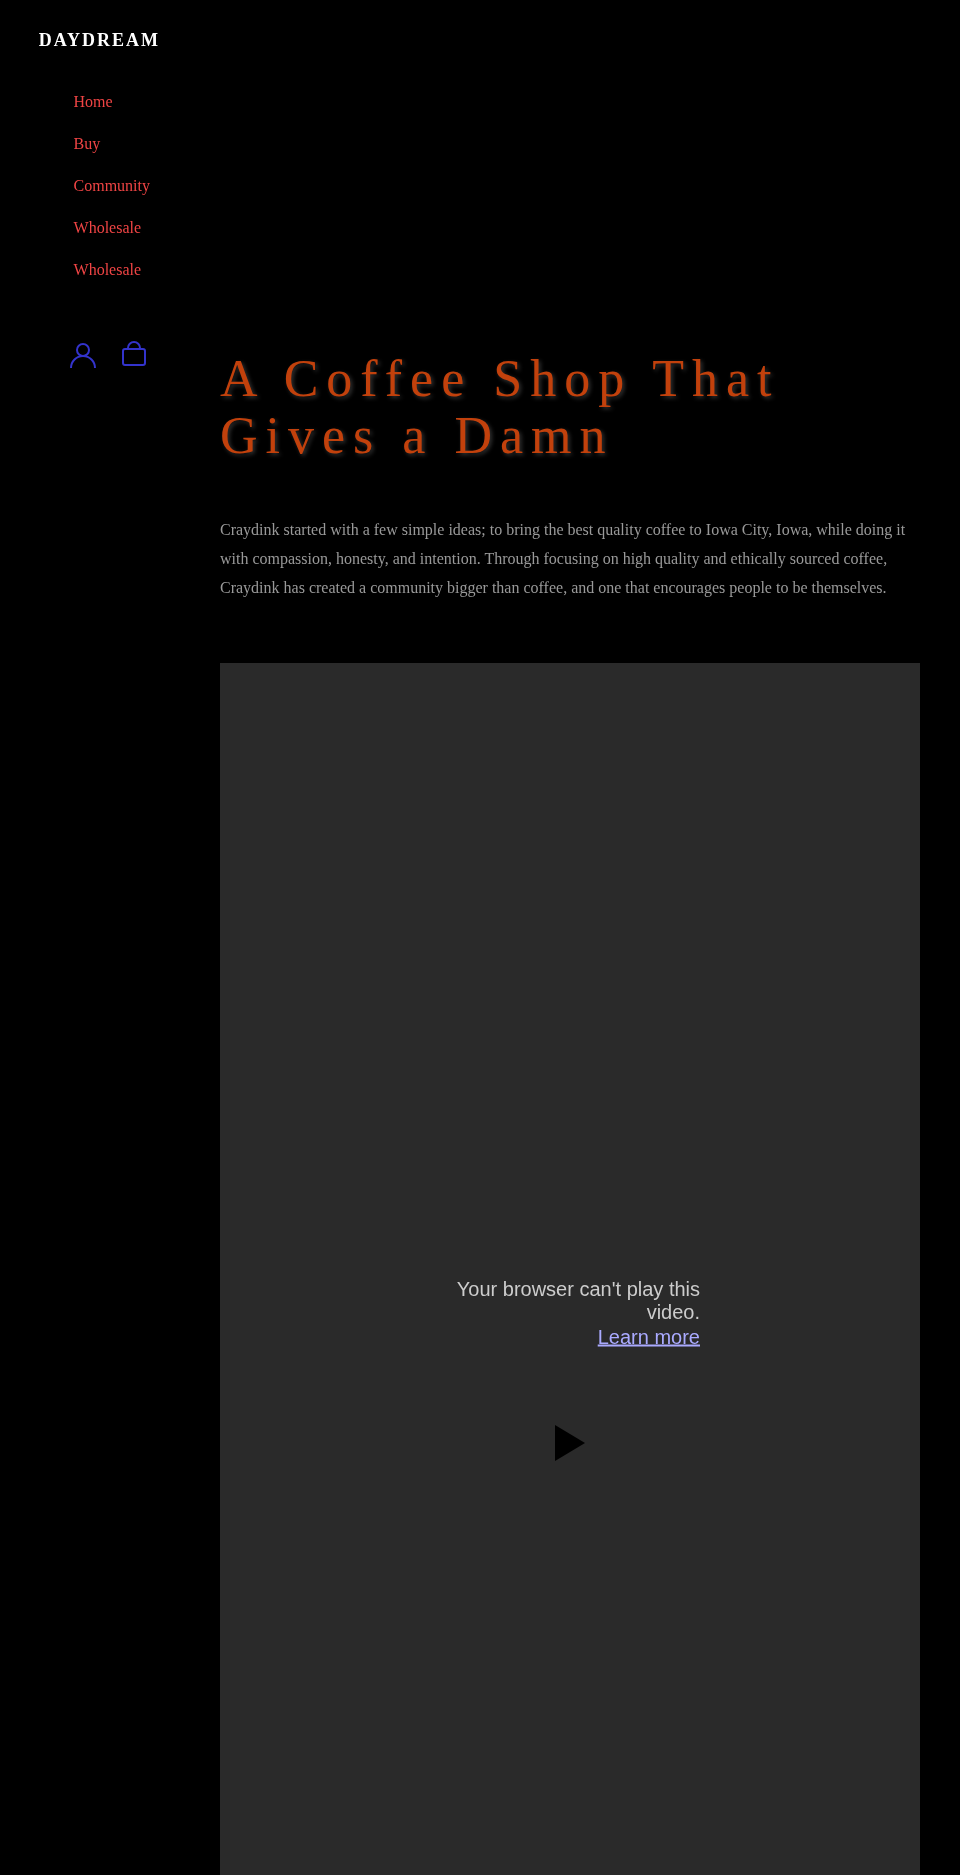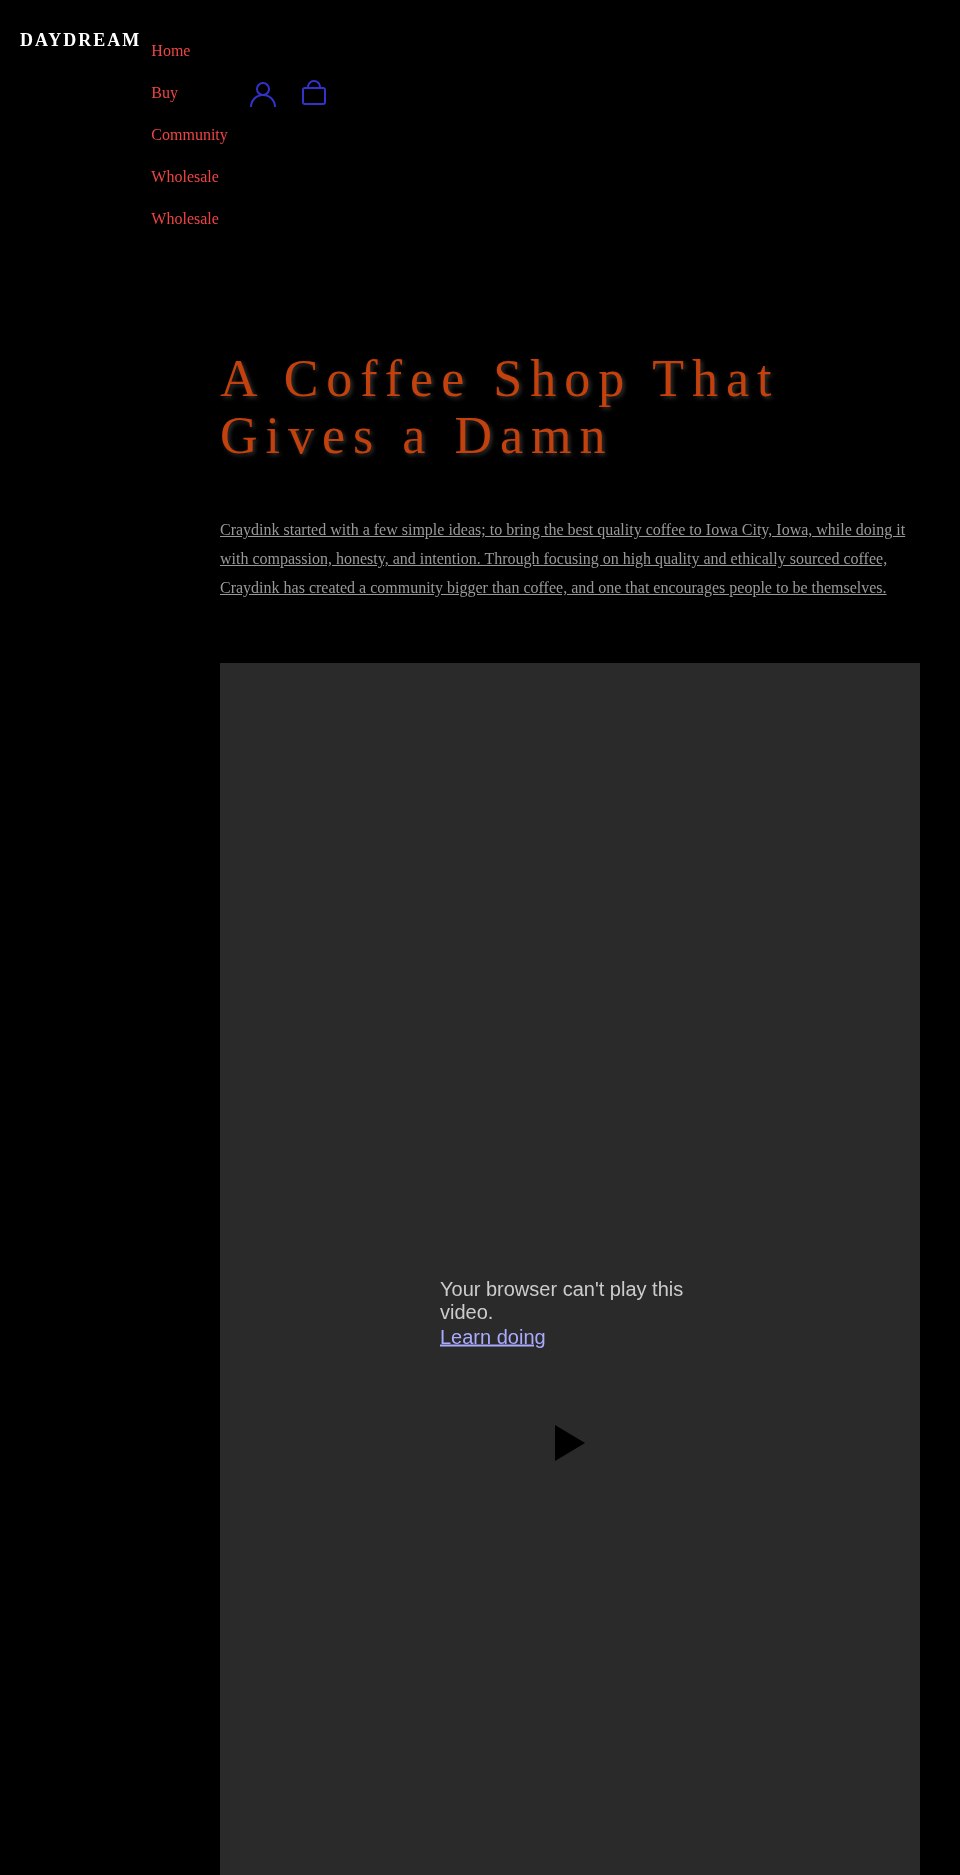--- a/index.html
+++ b/index.html
@@ -19,21 +19,22 @@
 
     .sidebar {
       position: fixed;
       left: 0;
       top: 0;
       width: 180px;
       height: 100%;
       background-color: #000;
       padding: 30px 20px;
       display: flex;
-      flex-direction: row;
+      flex-direction: column;
+      align-items: flex-end;
     }
 
     .logo {
       font-size: 18px;
       font-weight: 900;
       color: #fff;
       letter-spacing: 2px;
       margin-bottom: 30px;
       text-transform: uppercase;
     }
@@ -81,38 +82,37 @@
       text-shadow: 2px 2px 4px #333;
     }
 
     .hero-description {
       font-size: 16px;
       color: #999;
       line-height: 1.8;
       max-width: 700px;
       margin-bottom: 60px;
       font-family: Georgia, serif;
-      text-decoration: underline;
     }
 
     .video-container {
       background-color: #2a2a2a;
       width: 100%;
       max-width: 820px;
       margin: 0 auto;
       position: relative;
       min-height: 1300px;
       display: flex;
       flex-direction: column;
       align-items: center;
       justify-content: center;
     }
 
     .video-message {
-      text-align: left;
+      text-align: right;
       padding: 20px;
       position: absolute;
       top: 50%;
       left: 50%;
       transform: translate(-50%, -50%);
       width: 300px;
     }
 
     .video-cant-play {
       font-size: 20px;
@@ -175,18 +175,18 @@
 </div>
 
 <div class="main-content">
   <div class="hero-section">
     <h1 class="hero-title">A Coffee Shop That Gives a Damn</h1>
     <p class="hero-description">Craydink started with a few simple ideas; to bring the best quality coffee to Iowa City, Iowa, while doing it with compassion, honesty, and intention. Through focusing on high quality and ethically sourced coffee, Craydink has created a community bigger than coffee, and one that encourages people to be themselves.</p>
 
     <div class="video-container">
       <div class="video-message">
         <span class="video-cant-play">Your browser can't play this video.</span>
-        <a class="video-learn-more" href="#">Learn doing</a>
+        <a class="video-learn-more" href="#">Learn more</a>
       </div>
       <div class="play-button"></div>
     </div>
   </div>
 </div>
 
 </body></html>

